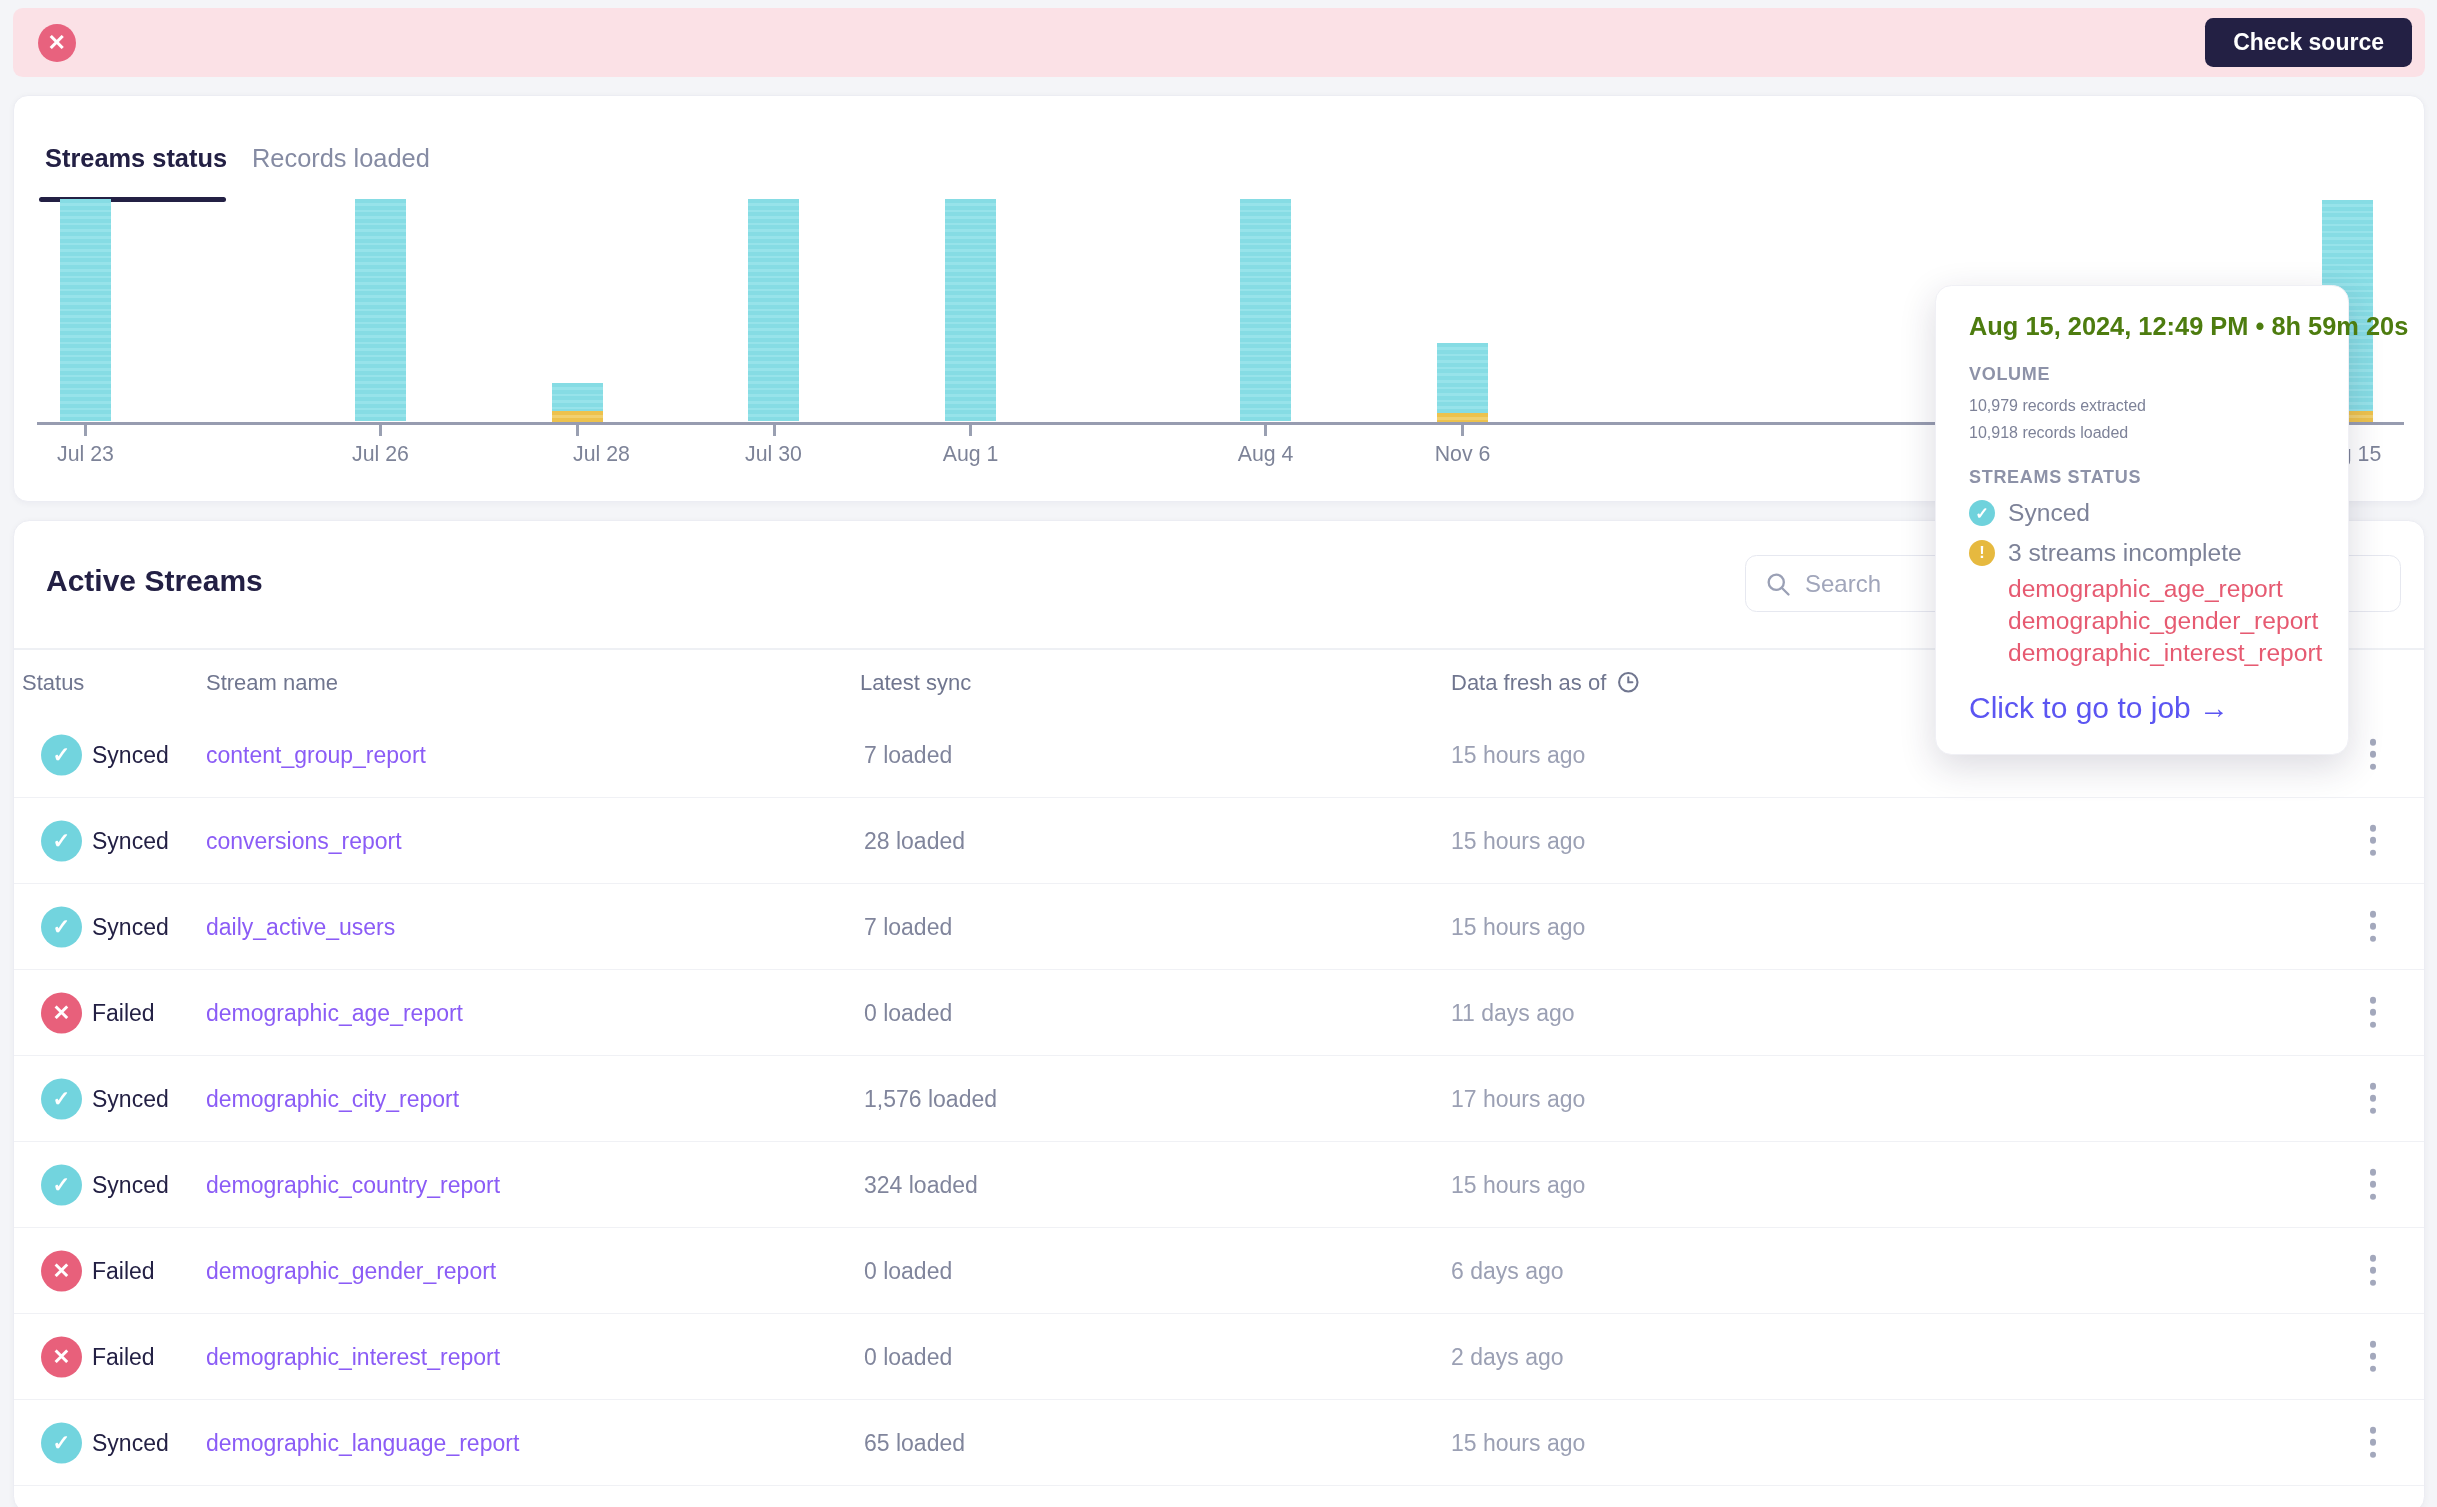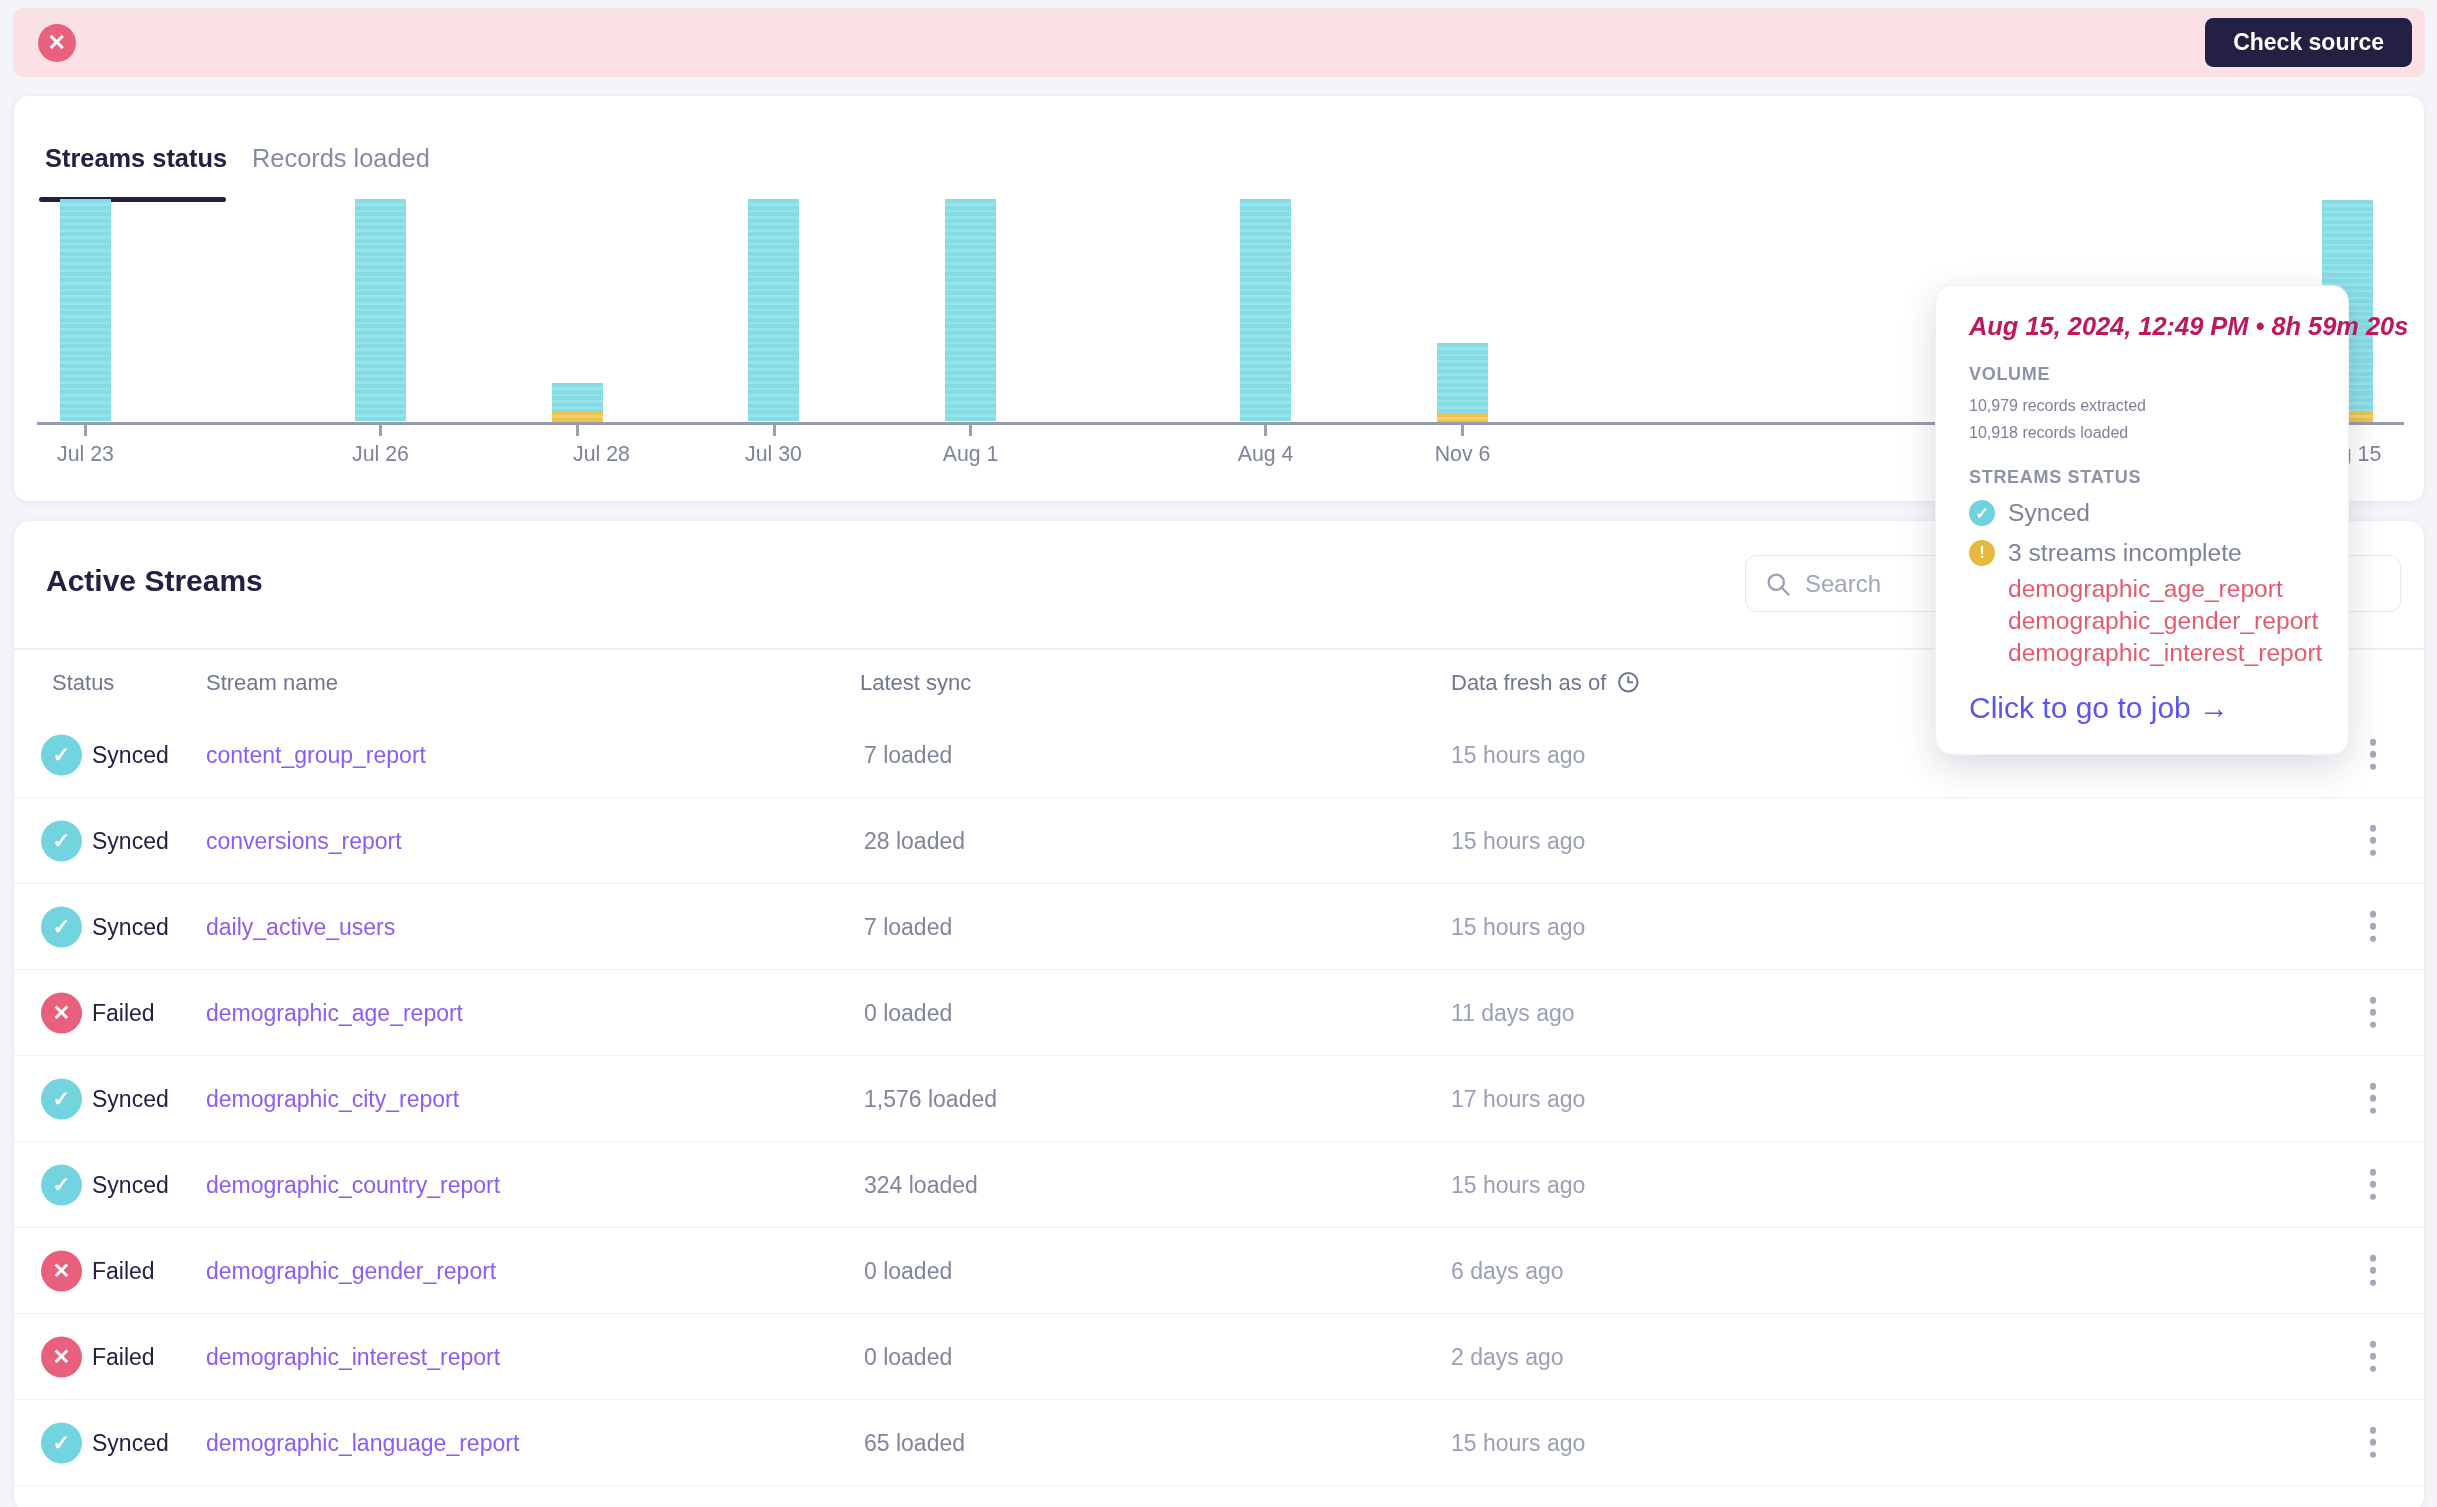--- a/index.html
+++ b/index.html
@@ -41,21 +41,21 @@
   .bar-warn { width:100%;
     background:repeating-linear-gradient(to bottom,#edc24d 0px,#edc24d 4.1px,#f1d06f 4.1px,#f1d06f 6.6px); }
   .tick { position:absolute; top:329px; width:2.5px; height:10.7px; background:#9aa0b2; }
   .tick-label { position:absolute; top:346px; width:115px; text-align:center;
     font-size:21.3px; color:#7d8398; }
 
   
   .tooltip { position:absolute; left:1935px; top:285px; width:414px;
     background:#fff; border:0.8px solid #f0f0f5; border-radius:16.4px;
     box-shadow:0 11.5px 36px rgba(35,32,68,0.16); padding:26px 33px 29.5px; z-index:40; }
-  .tt-title { font-size:25.4px; font-weight:600; color:#be185d; margin-bottom:23px; white-space:nowrap;font-style:italic; }
+  .tt-title { font-size:25.4px; font-weight:600; color:#4d7c0f; margin-bottom:23px; white-space:nowrap; }
   .tt-label { font-size:18px; font-weight:700; letter-spacing:0.7px; color:#8d92a8; margin-bottom:11.5px; }
   .tt-line { font-size:16px; color:#7d8298; margin-bottom:9.8px; }
   .tt-gap { height:14.8px; }
   .tt-row { display:flex; align-items:center; margin-bottom:11.5px; }
   .tt-row .txt { font-size:24.6px; color:#7d8298; margin-left:13px; }
   .dot-icon { width:26px; height:26px; border-radius:50%; flex:0 0 auto;
     display:flex; align-items:center; justify-content:center; color:#fff; }
   .dot-synced { background:#6fd2dc; font-size:16.4px; font-weight:bold; }
   .dot-warn { background:#e6b93f; font-size:16.4px; font-weight:bold; }
   .tt-links { margin-left:39px; }
@@ -67,21 +67,21 @@
   .search { position:absolute; left:1731px; top:34px; width:656px; height:57px;
     border:1.6px solid #e6e8f0; border-radius:11.5px; background:#fff;
     display:flex; align-items:center; }
   .search svg { margin-left:18px; flex:0 0 auto; }
   .search input { border:none; outline:none; background:transparent; margin-left:13px;
     font-size:24px; color:#26224d; font-family:inherit; width:492px; }
   .search input::placeholder { color:#a1a6bb; }
   .as-sep { position:absolute; left:0; top:127px; width:100%; height:1.6px; background:#eef0f4; }
   .thead { position:absolute; left:0; top:129px; width:100%; height:62px; }
   .th { position:absolute; top:19.7px; font-size:22px; color:#70768f; white-space:nowrap; }
-  .th-status { left:38px; } .th-name { left:192px; } .th-sync { left:846px; }
+  .th-status { left:8px; } .th-name { left:192px; } .th-sync { left:846px; }
   .th-fresh { left:1437px; display:flex; align-items:center; gap:9.8px; }
   .rows { position:absolute; left:0; top:191px; width:100%; }
   .trow { position:relative; width:100%; height:86px; border-bottom:1.6px solid #f0f1f5; }
   .cell { position:absolute; top:50%; transform:translateY(-50%); font-size:23px; white-space:nowrap; }
   .status-dot { position:absolute; left:27px; top:50%; transform:translateY(-50%);
     width:41px; height:41px; border-radius:50%; display:flex; align-items:center;
     justify-content:center; color:#fff; font-size:21.3px; font-weight:bold; }
   .status-dot.synced { background:#72d4de; }
   .status-dot.failed { background:#e8607b; }
   .status-dot.synced::after { content:"\2713"; }

